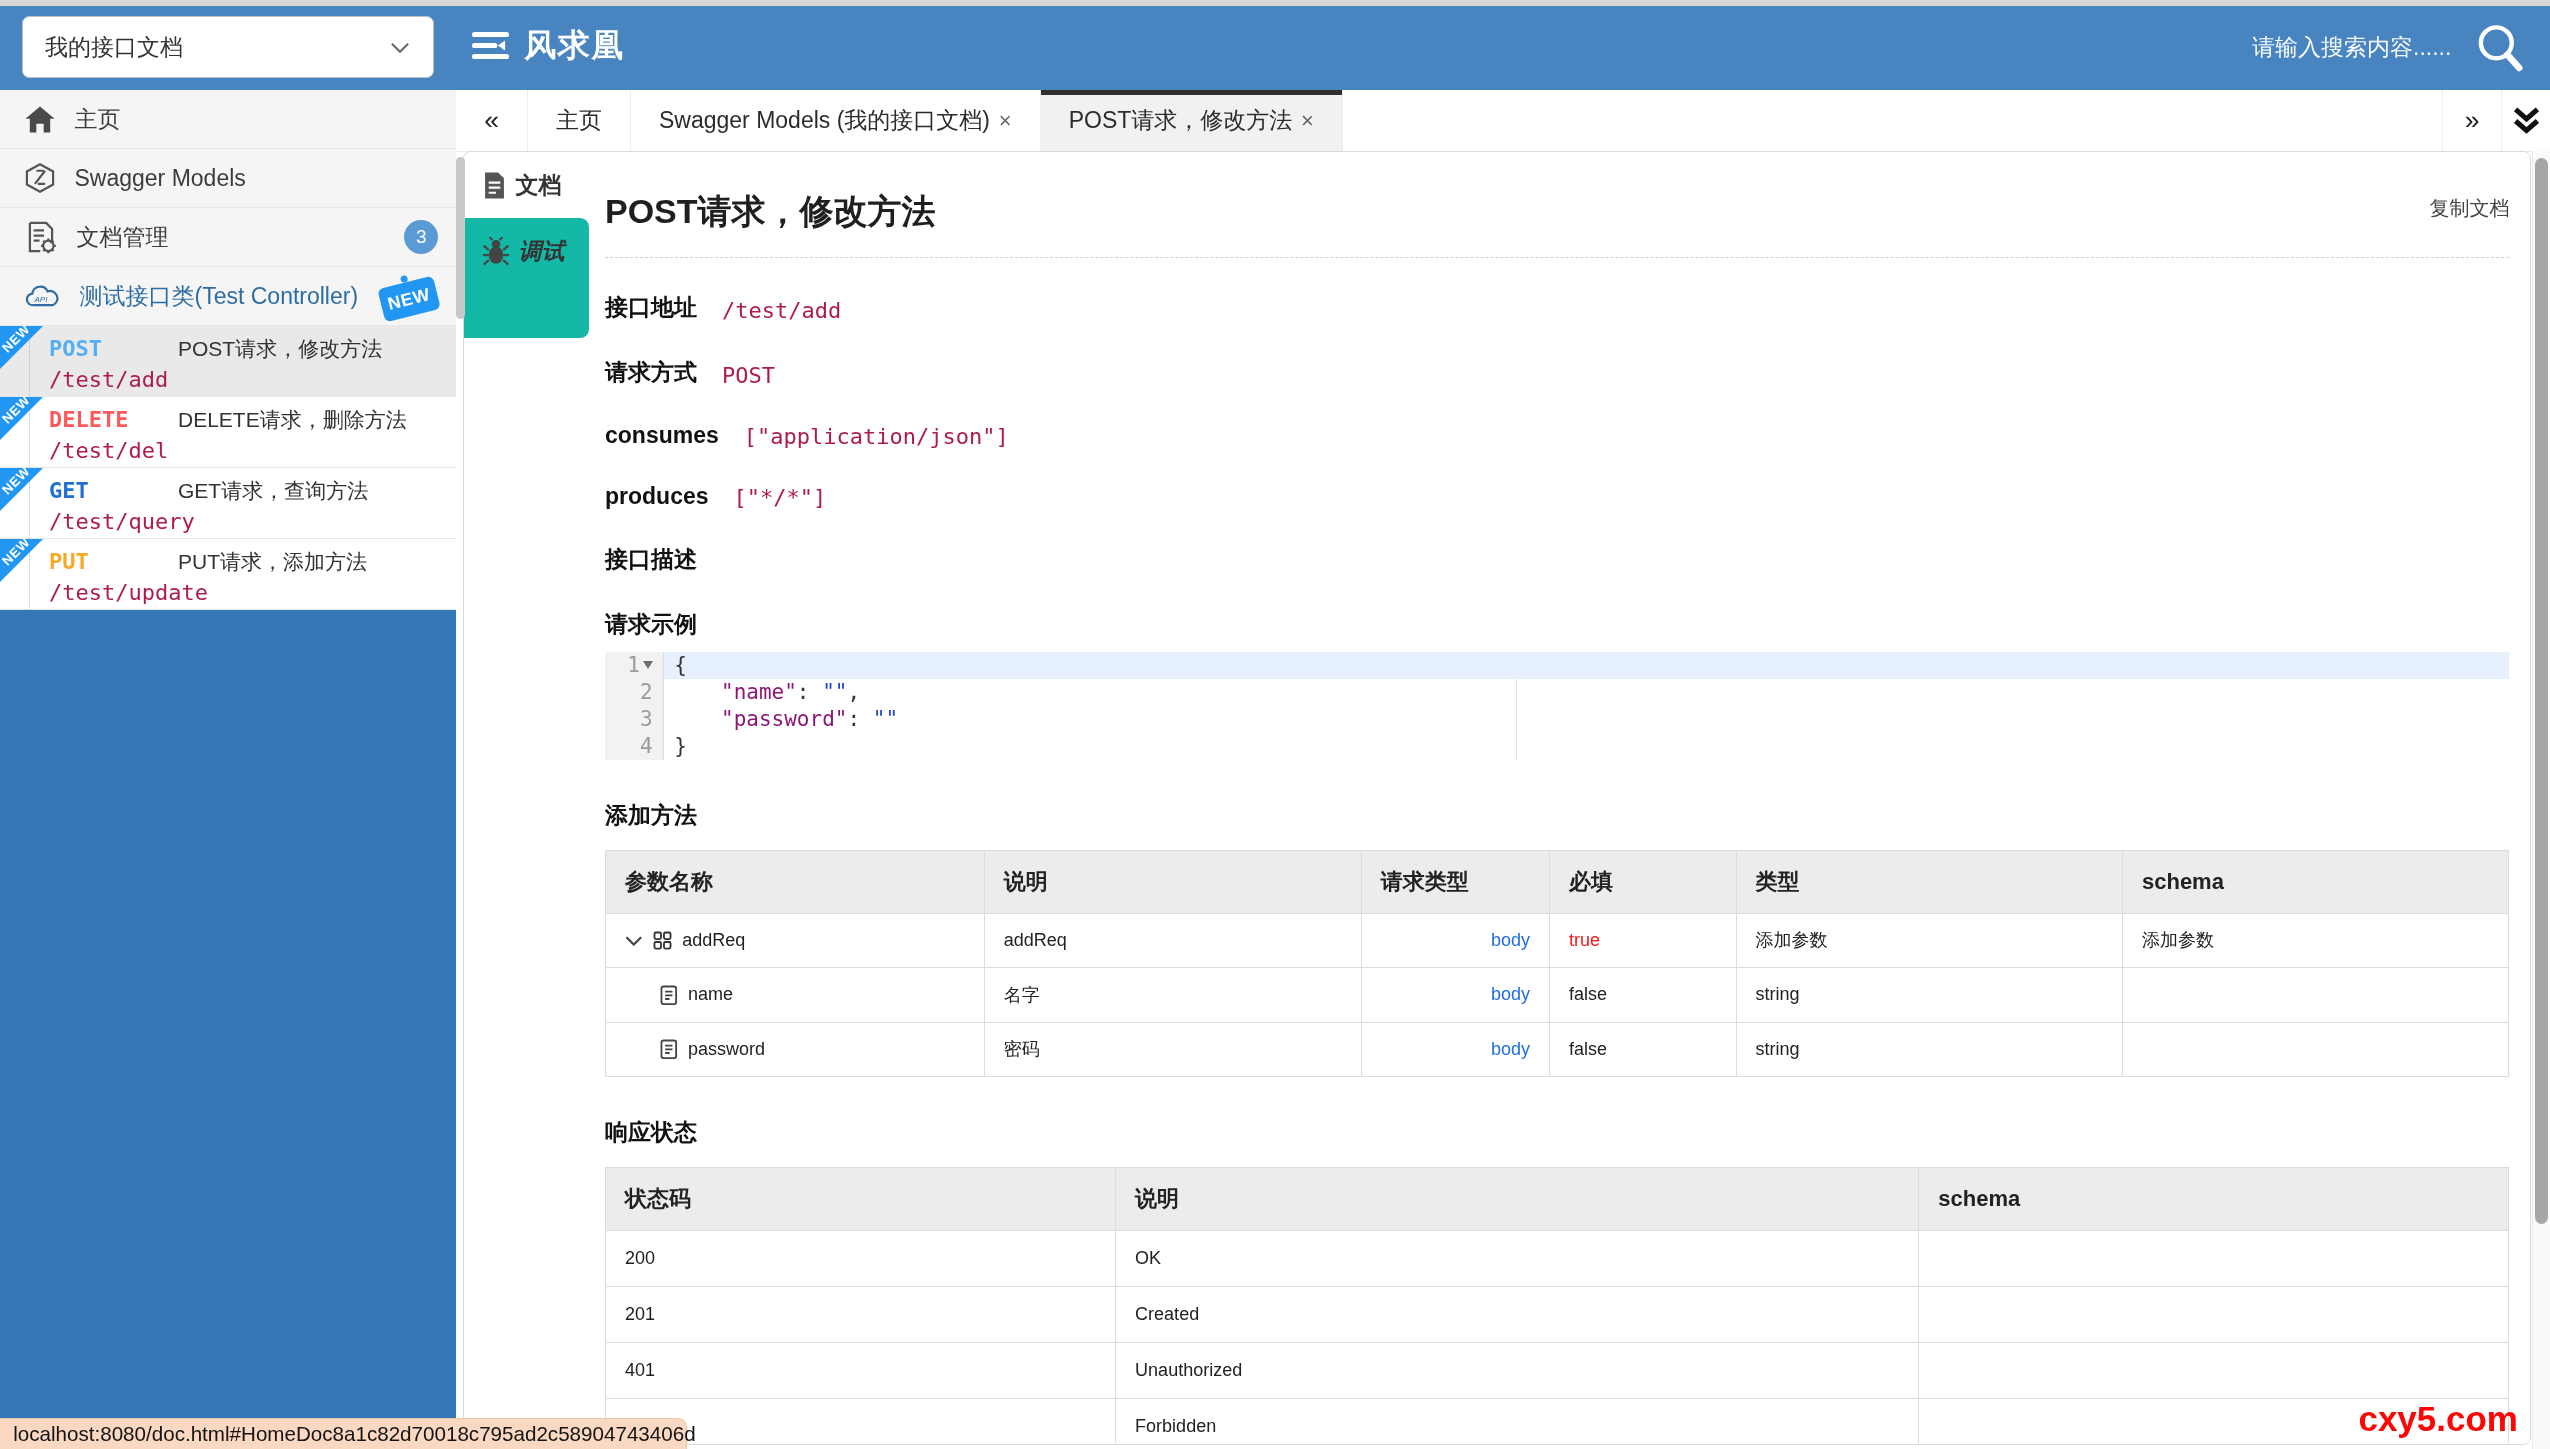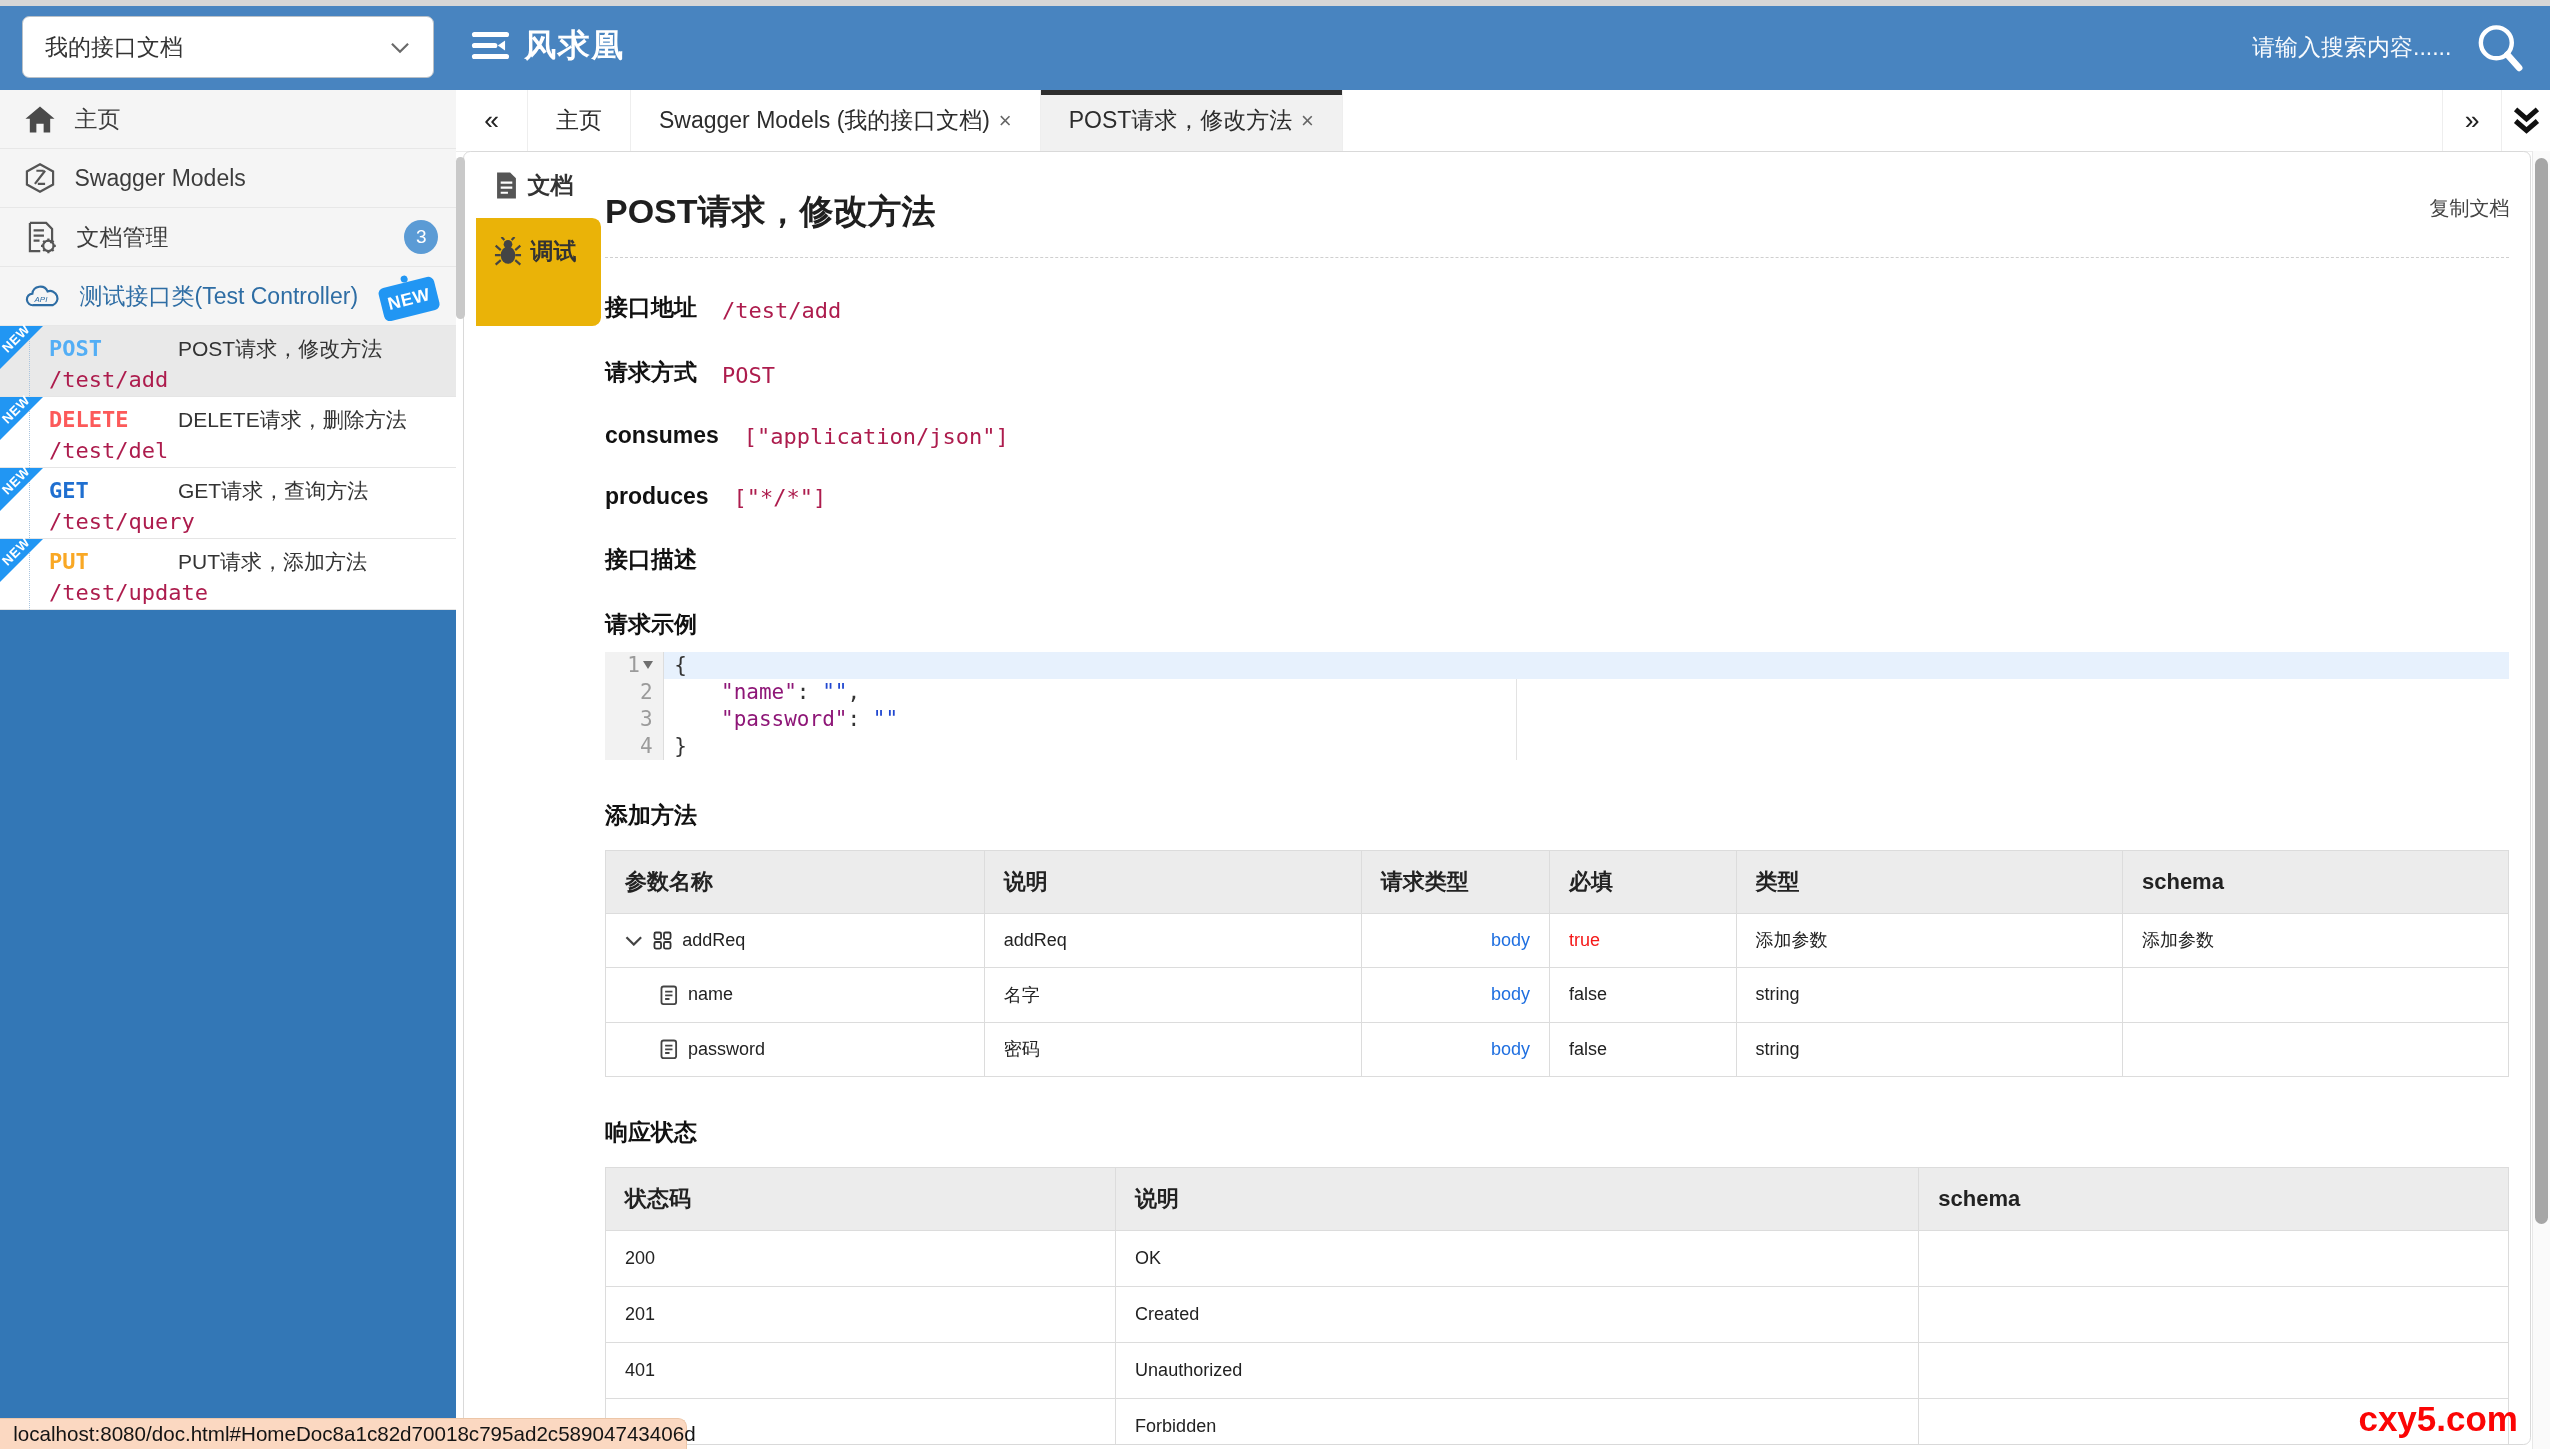--- a/index.html
+++ b/index.html
@@ -86,24 +86,24 @@
     border-right:0.7px solid #eee; cursor:pointer; white-space:nowrap; }
   .tab .close { margin-left:8.8px; color:#666; font-size:22px; }
   .tab.active { background:#f1f1f1; box-shadow:inset 0 5.1px 0 0 #2e2e2e; }
   .tab-spacer { flex:1; }
 
   
   .panel {
     position:absolute; left:463px; top:151px; right:19px; bottom:4.4px;
     background:#fff; border:1.5px solid #d9d9d9; border-radius:7.3px; overflow:hidden;
   }
-  .side-tabs { position:absolute; left:12px; top:0; width:125px; height:100%; }
+  .side-tabs { position:absolute; left:0; top:0; width:125px; height:100%; }
   .stab { height:66px; display:flex; align-items:center; gap:8.8px; padding-left:17.6px;
     font-size:23px; font-weight:bold; color:#333; cursor:pointer; }
-  .debug-block { background:#eab308; height:108px; border-radius:0 8.8px 8.8px 0; }
+  .debug-block { background:#14b8a6; height:120px; border-radius:0 8.8px 8.8px 0;font-style:italic; }
 
   .doc { position:absolute; left:125px; top:0; right:0; bottom:0; padding:0 20.6px 0 16px; overflow:hidden; }
   .doc-head { display:flex; align-items:flex-start; margin-top:37px; }
   .doc-title { font-size:34px; font-weight:bold; color:#1f1f1f; }
   .copy-btn { margin-left:auto; font-size:20px; color:#444; margin-top:5.9px; cursor:pointer; }
   .divider { border-bottom:1.5px dashed #cfcfcf; margin-top:22px; }
   .frow { margin-top:34px; display:flex; align-items:flex-end; min-height:26.5px; }
   .flabel { font-size:23px; font-weight:bold; color:#111; white-space:nowrap; }
   .fvalue { margin-left:25px; font-family:"DejaVu Sans Mono", monospace; font-size:22px; color:#ad1c4d; }
 

